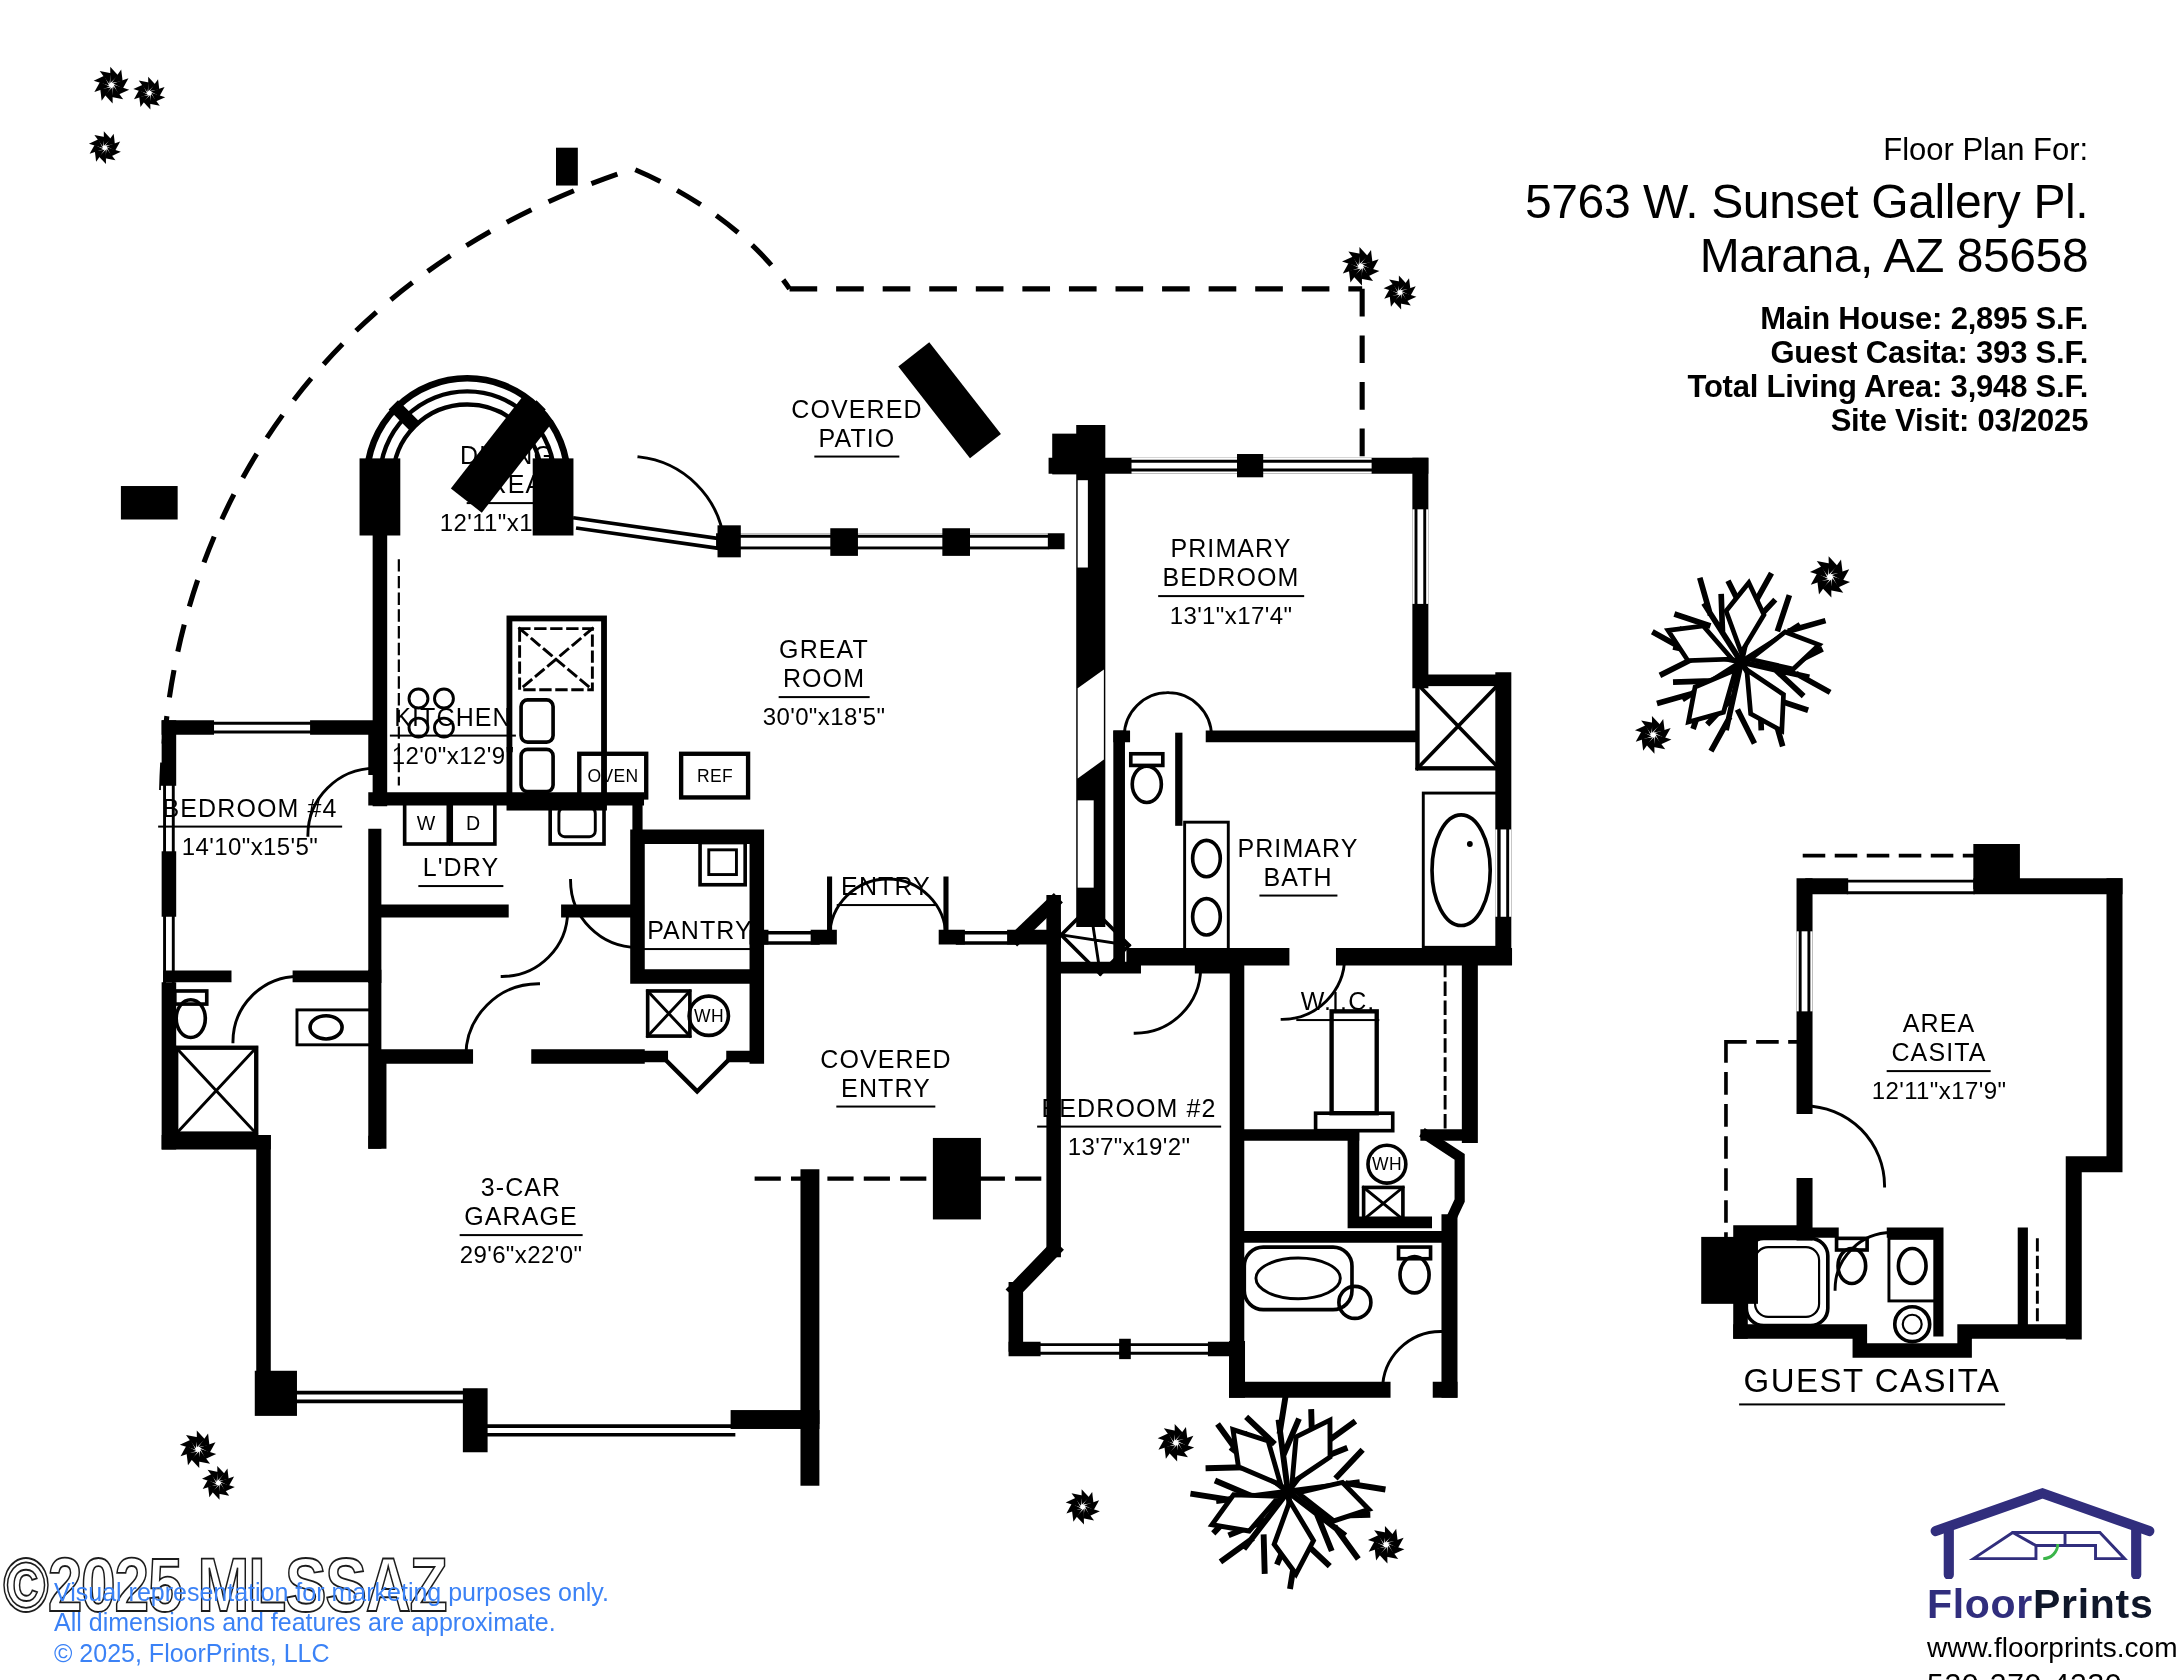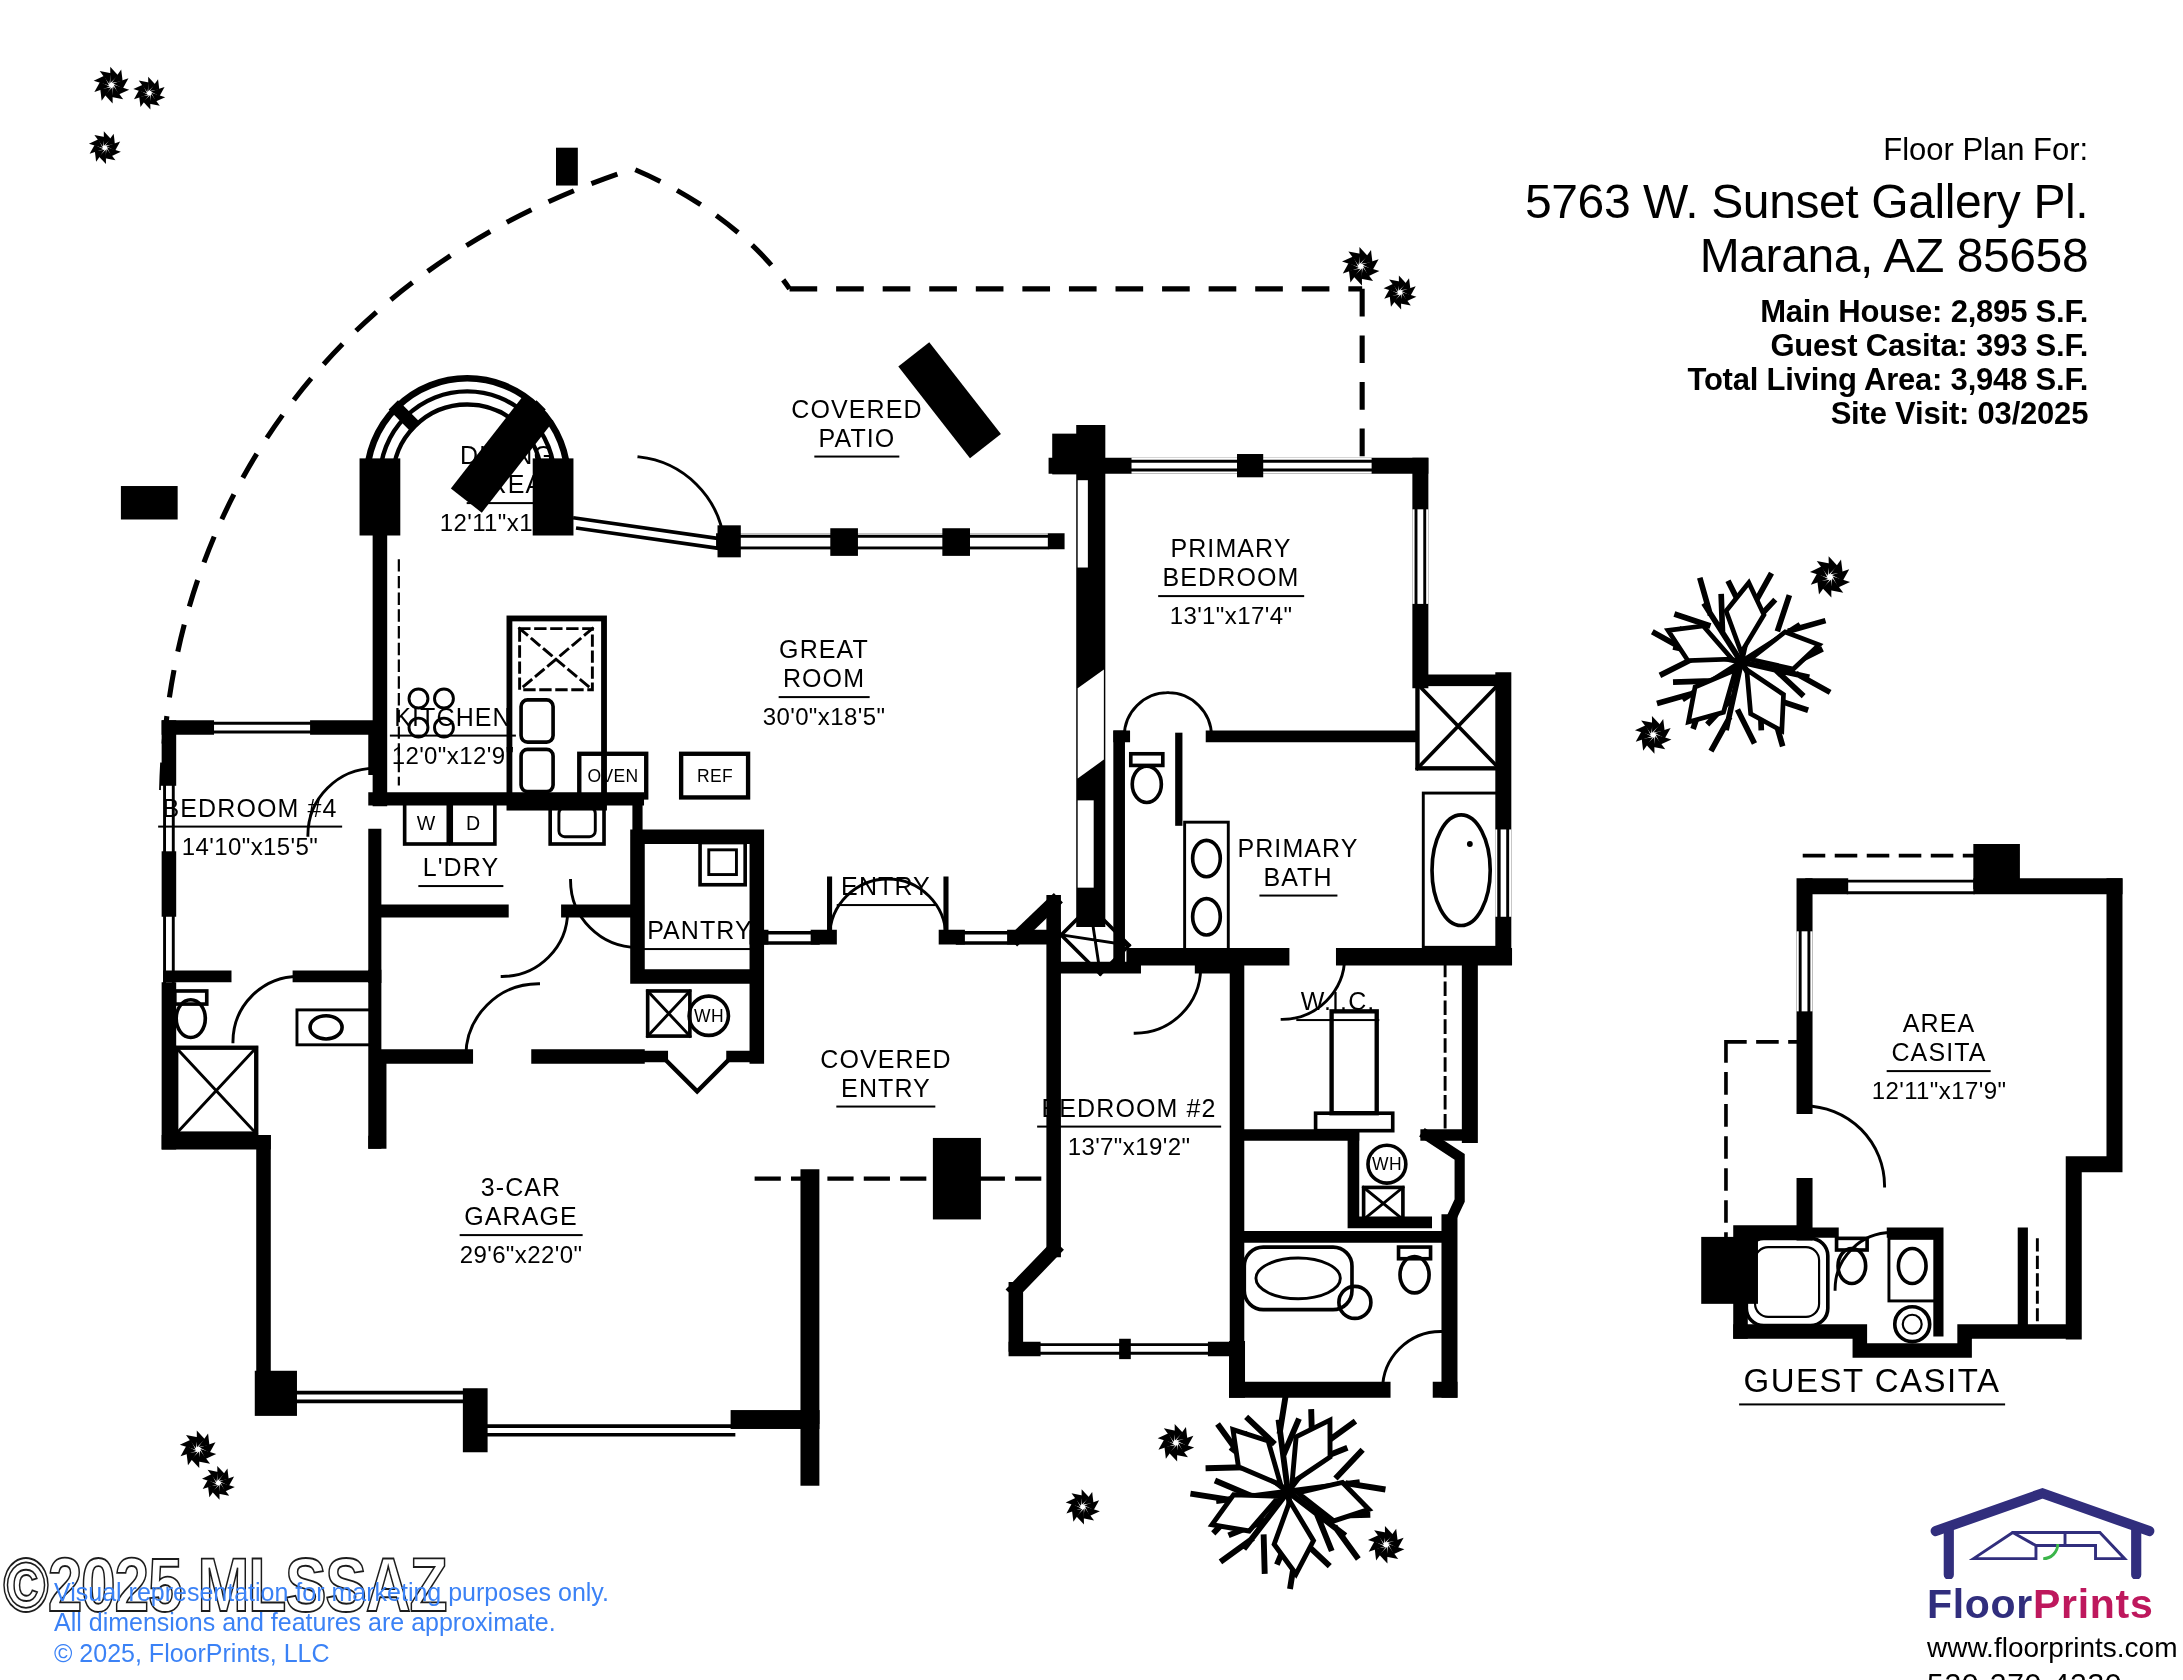--- a/index.html
+++ b/index.html
@@ -12,21 +12,21 @@
   .lbl .nm{font-size:25px;letter-spacing:1.1px;}
   .lbl .ul{display:inline-block;border-bottom:2.5px solid #000;padding:0 4.4px 2.9px;}
   .lbl .dm{font-size:24px;margin-top:5.1px;letter-spacing:0.4px;}
   .lbl.big .nm{font-size:33px;letter-spacing:1.5px;}
   .lbl.sm{font-size:17.5px;letter-spacing:0.4px;}
   .lbl.wd{font-size:19.6px;}
   
   #header{position:absolute;left:1525px;top:132px;z-index:5;text-align:right;}
   #header .pre{font-size:31px;margin-bottom:7.3px;}
   #header .addr{font-size:48px;line-height:1.12;letter-spacing:-0.4px;}
-  #header .stats{margin-top:12px;font-size:31px;line-height:1.1;font-weight:bold;letter-spacing:-0.2px;}
+  #header .stats{margin-top:19px;font-size:31px;line-height:1.1;font-weight:bold;letter-spacing:-0.2px;}
   
   #watermark{position:absolute;left:2.9px;top:1541px;z-index:2;font-size:76px;font-weight:bold;
        color:transparent;-webkit-text-stroke:1.8px #1c1c1c;letter-spacing:-1.5px;
        transform:scaleX(.82);transform-origin:left top;white-space:nowrap;}
   .disc{position:absolute;left:54px;z-index:3;font-size:25px;color:#3b82f6;white-space:nowrap;}
   
   #logo{position:absolute;left:1927px;top:1486px;z-index:5;width:247px;}
   #logo .brand{font-size:41px;font-weight:bold;letter-spacing:0.7px;margin-top:1.5px;}
   #logo .url{font-size:28px;margin-top:4.4px;text-align:right;}
   #logo .tel{font-size:30px;margin-top:2.9px;letter-spacing:0.7px;}
@@ -433,18 +433,18 @@
   <svg width="231" height="93" viewBox="0 0 318 128">
     <g stroke="#312e7d" fill="none" stroke-linecap="round">
       <path d="M12,62 L159,10 L306,62" stroke-width="14"></path>
       <path d="M30,58 V122 M288,58 V122" stroke-width="14"></path>
       <path d="M64,100 L118,64 L238,64 L272,100 L232,100 L232,82 L150,82 L150,100 Z" stroke-width="4"></path>
       <path d="M150,82 L118,64 M190,64 V82" stroke-width="4"></path>
     </g>
     <path d="M160,100 A20,20 0 0 0 180,80" stroke="#3bb54a" stroke-width="4" fill="none"></path>
   </svg>
   <div class="brand">
-    <span style="color:#312e7d">Floor</span><span style="color:#be185d">Prints</span>
+    <span style="color:#312e7d">Floor</span><span style="color:#0f172a">Prints</span>
   </div>
   <div class="url">www.floorprints.com</div>
   <div class="tel">520-270-4230</div>
 </div>
 
 
 </body></html>

